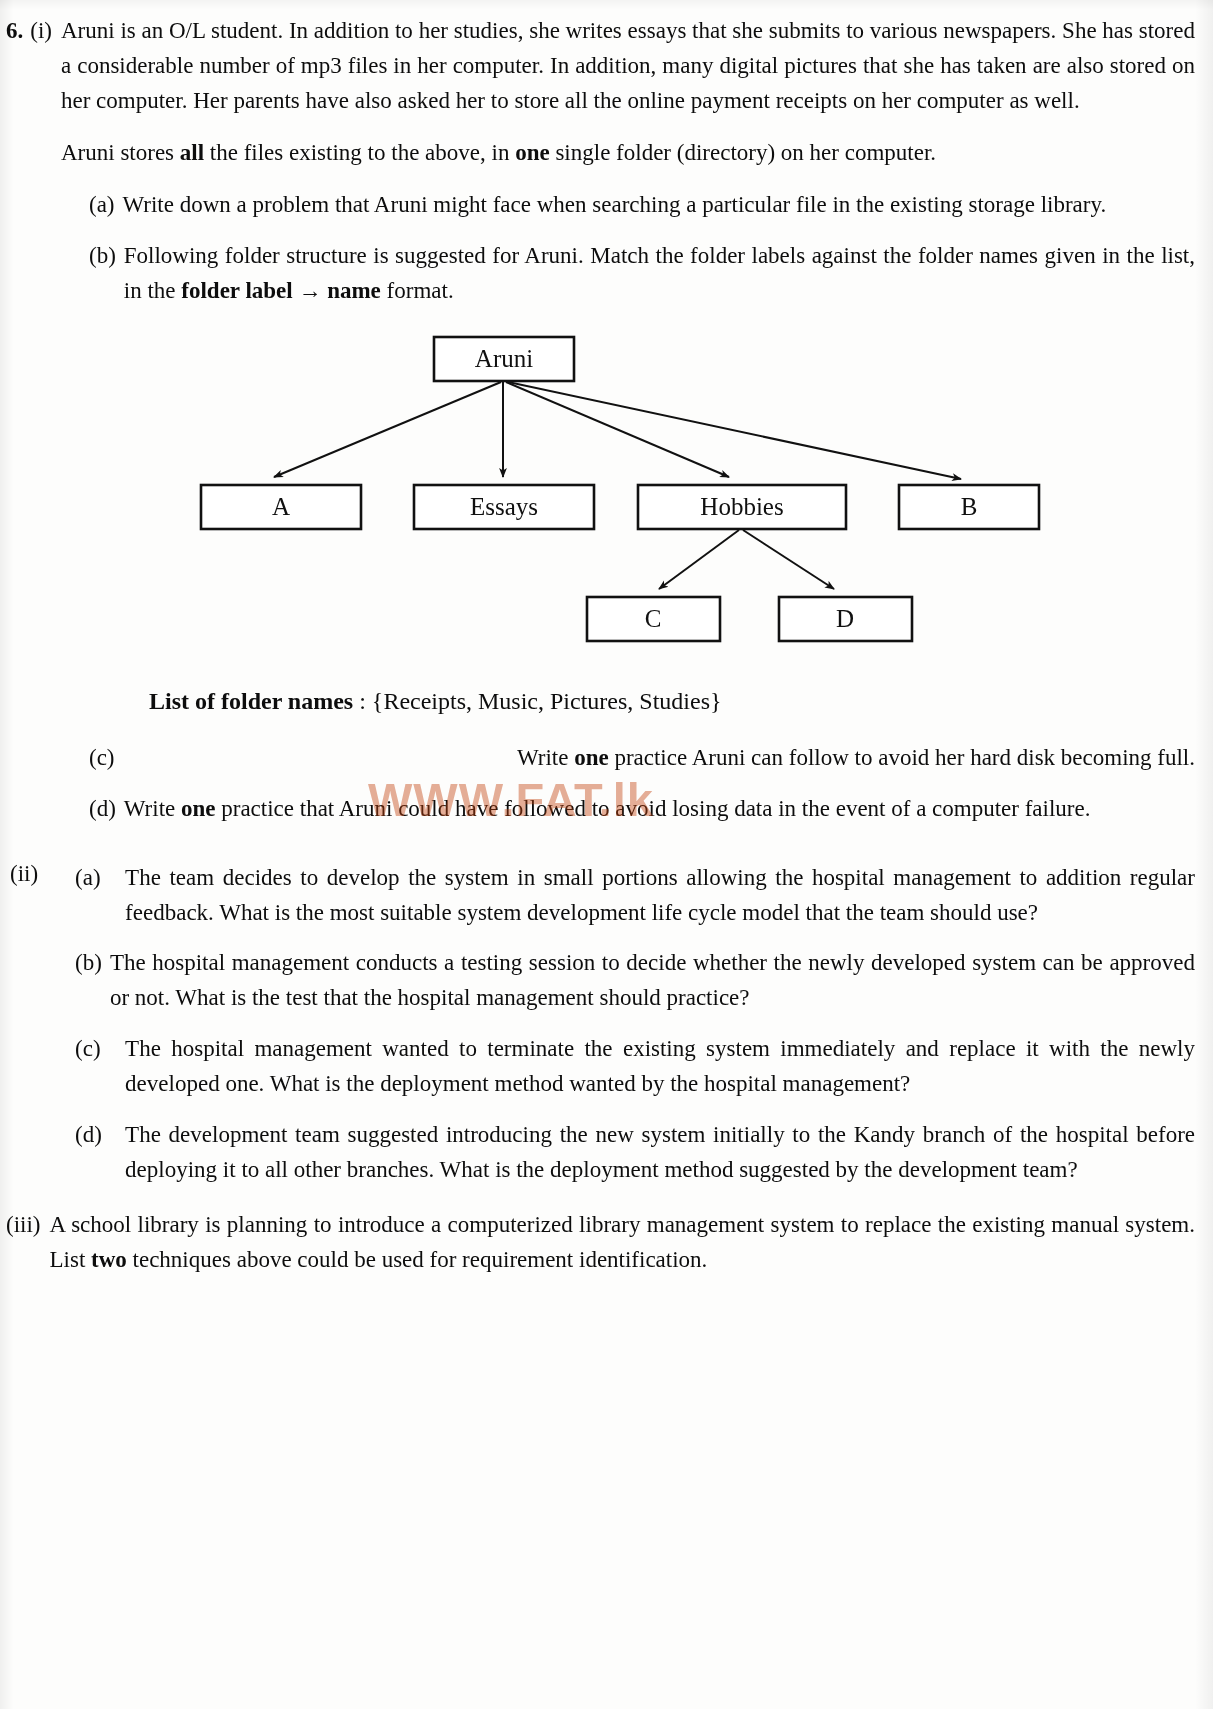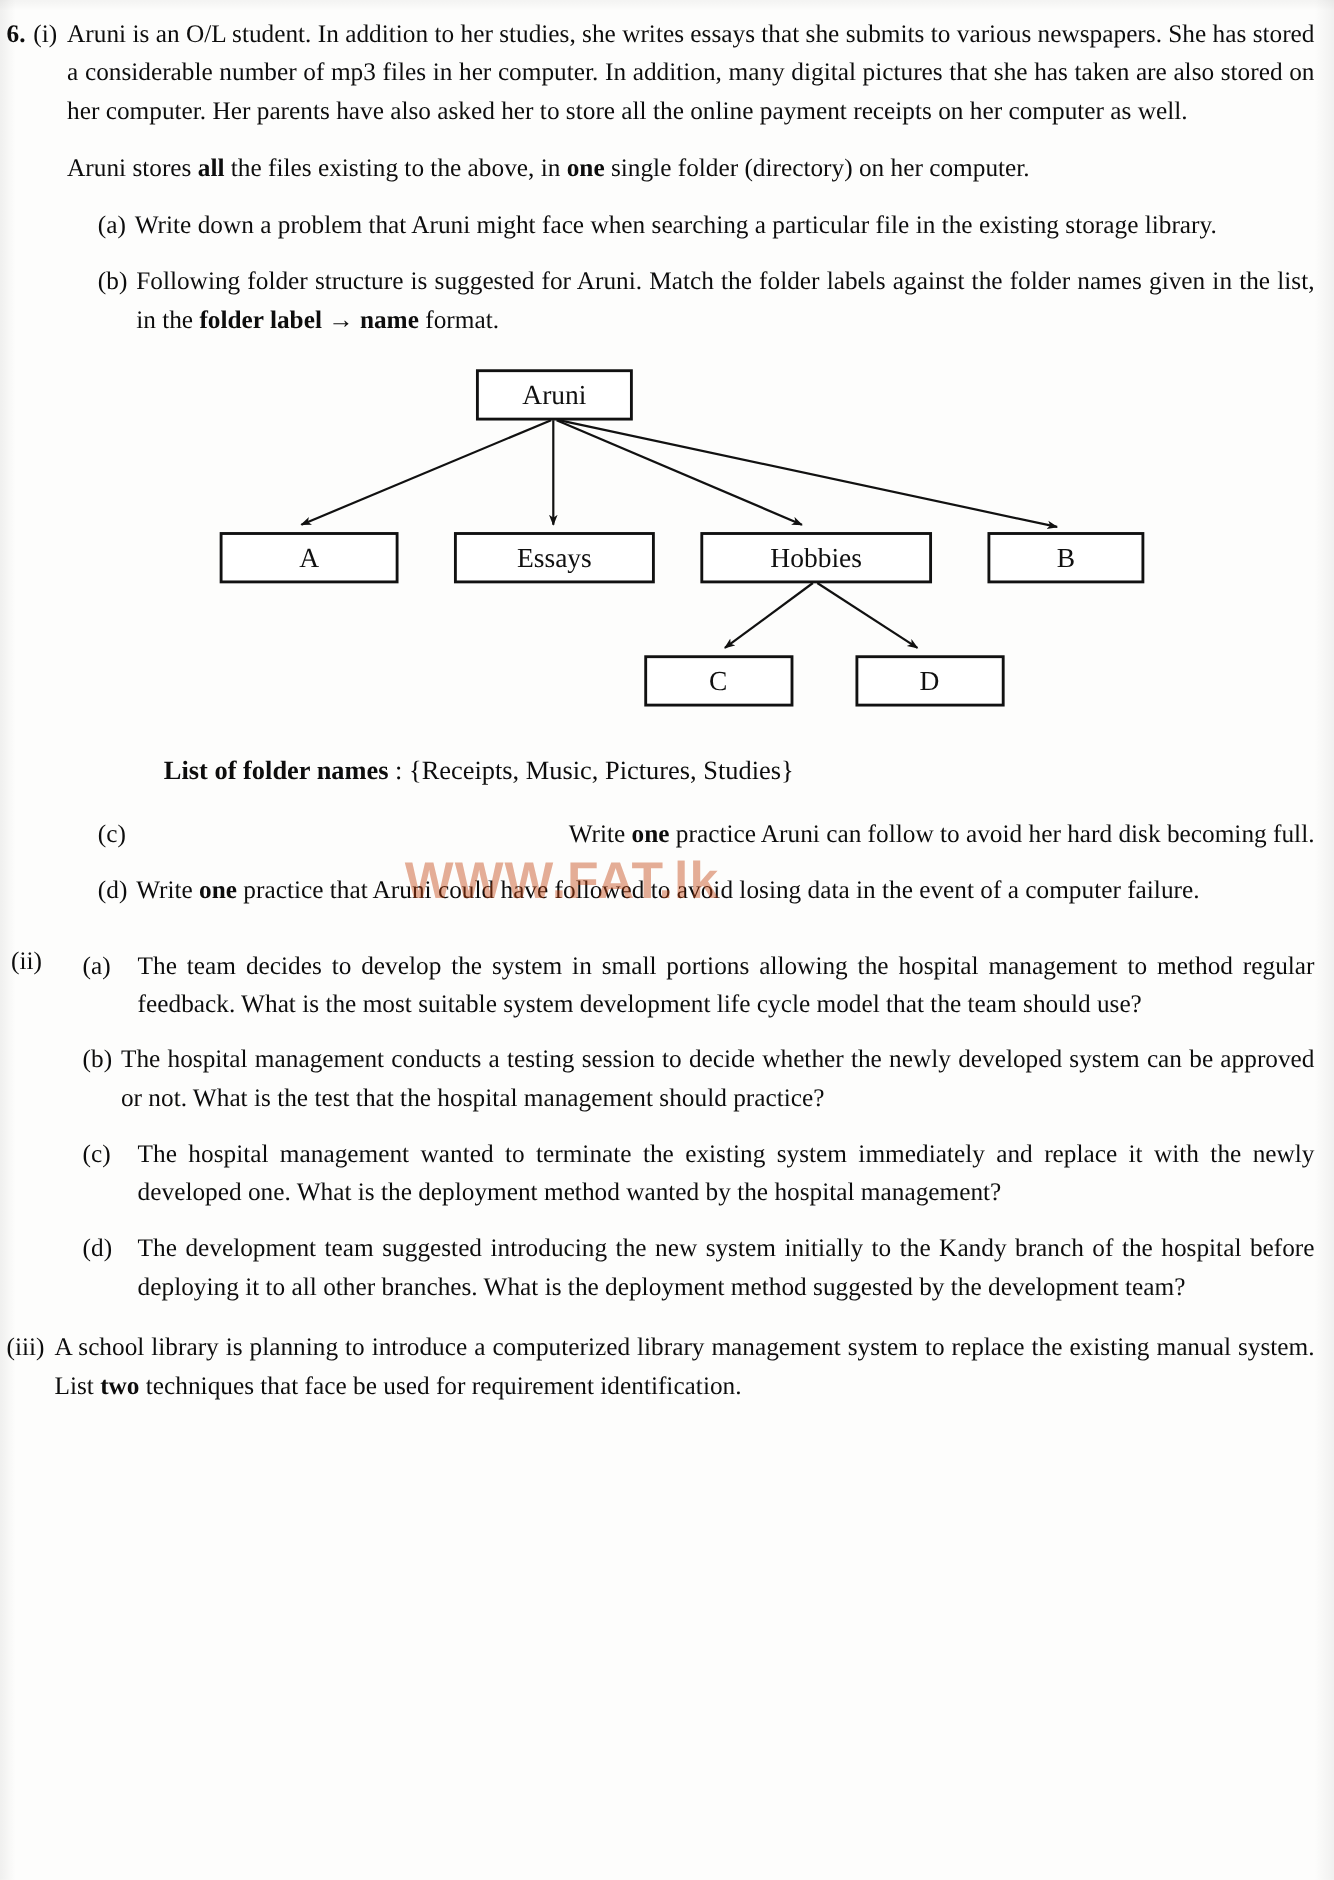--- a/index.html
+++ b/index.html
@@ -240,21 +240,21 @@
 
     <div class="gap-a"></div>
 
     <div class="qrow">
       <div class="roman" style="padding-left:4px;">(ii)</div>
       <div class="qbody">
 
         <div class="subs-ii">
           <div class="sub">
             <div class="sublabel wide">(a)</div>
-            <div class="subtext">The team decides to develop the system in small portions allowing the hospital management to method regular feedback. What is the most suitable system development life cycle model that the team should use?</div>
+            <div class="subtext">The team decides to develop the system in small portions allowing the hospital management to addition regular feedback. What is the most suitable system development life cycle model that the team should use?</div>
           </div>
 
           <div class="sub">
             <div class="sublabel">(b)</div>
             <div class="subtext">The hospital management conducts a testing session to decide whether the newly developed system can be approved or not. What is the test that the hospital management should practice?</div>
           </div>
 
           <div class="sub">
             <div class="sublabel wide">(c)</div>
             <div class="subtext">The hospital management wanted to terminate the existing system immediately and replace it with the newly developed one. What is the deployment method wanted by the hospital management?</div>
@@ -264,20 +264,20 @@
             <div class="sublabel wide">(d)</div>
             <div class="subtext">The development team suggested introducing the new system initially to the Kandy branch of the hospital before deploying it to all other branches. What is the deployment method suggested by the development team?</div>
           </div>
         </div>
       </div>
     </div>
 
     <div class="qrow" style="margin-top:4px;">
       <div class="roman">(iii)</div>
       <div class="qbody">
-        <p><span>A school library is planning to introduce a computerized library management system to replace the existing manual system. List </span><b>two</b><span> techniques that face be used for requirement identification.</span></p>
+        <p><span>A school library is planning to introduce a computerized library management system to replace the existing manual system. List </span><b>two</b><span> techniques above could be used for requirement identification.</span></p>
       </div>
     </div>
 
   </div>
 
   <div class="watermark" style="color: #c2410c; opacity: 0.42;">WWW.FAT.lk</div>
 </div>
 
 </body></html>

